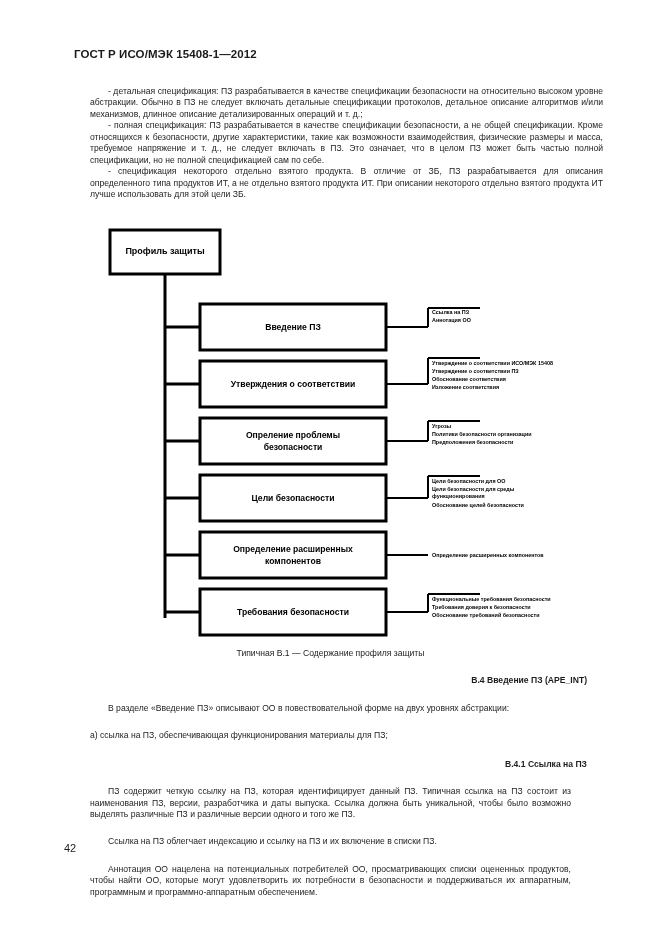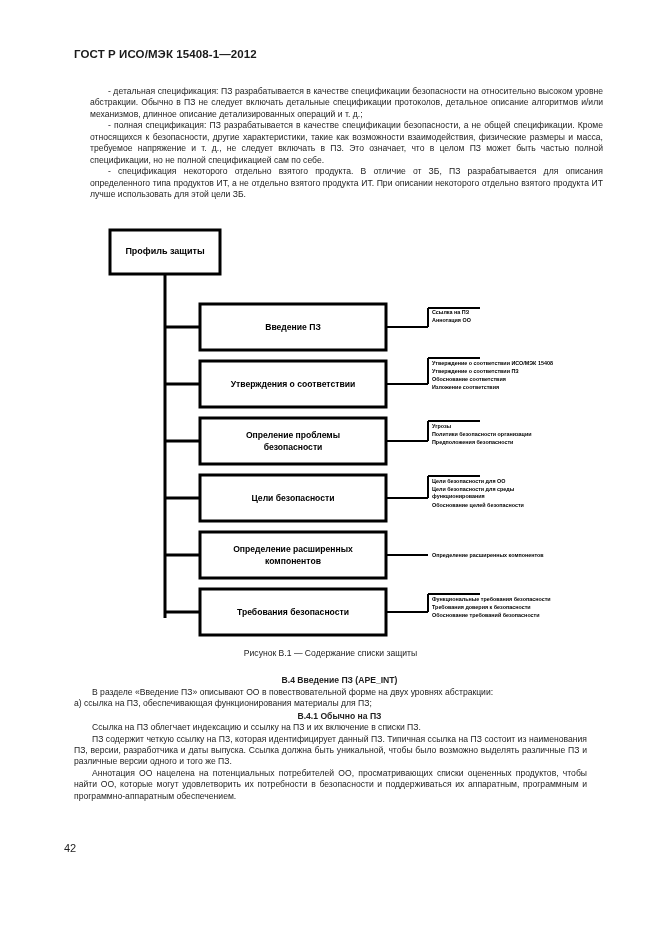--- a/index.html
+++ b/index.html
@@ -92,24 +92,24 @@
     line-height: 11.45px;
     text-align: justify;
     color: #1d1d1d;
   }
   .lower h3 {
     margin: 0;
     font-size: 8.6px;
     font-weight: bold;
     line-height: 12.6px;
     text-indent: 18px;
-    text-align: center;
+    text-align: right;
   }
   .lower p {
-    margin: 0;
+    margin: 16px;
     text-indent: 18px;
   }
   .lower p.noindent { text-indent: 0; }
 
   .pagenum {
     position: absolute;
     left: 64px;
     top: 842px;
     font-size: 11px;
     color: #1d1d1d;
@@ -191,27 +191,27 @@
       <line x1="376" y1="384" x2="418" y2="384" stroke="#000" stroke-width="2"></line>
       <line x1="418" y1="366" x2="418" y2="384" stroke="#000" stroke-width="2"></line>
       <line x1="418" y1="366" x2="470" y2="366" stroke="#000" stroke-width="2"></line>
       <text class="annot-text" x="422" y="373">Функциональные требования безопасности</text>
       <text class="annot-text" x="422" y="381">Требования доверия к безопасности</text>
       <text class="annot-text" x="422" y="389">Обоснование требований безопасности</text>
 
     </svg>
   </div>
 
-  <div class="caption">Рисунок В.1 — Содержание списки защиты</div>
+  <div class="caption">Типичная В.1 — Содержание профиля защиты</div>
 
   <div class="lower">
     <h3>В.4 Введение ПЗ (APE_INT)</h3>
     <p>В разделе «Введение ПЗ» описывают ОО в повествовательной форме на двух уровнях абстракции:</p>
     <p class="noindent">а) ссылка на ПЗ, обеспечивающая функционирования материалы для ПЗ;</p>
-    <h3>В.4.1 Обычно на ПЗ</h3>
+    <h3>В.4.1 Ссылка на ПЗ</h3>
+    <p>ПЗ содержит четкую ссылку на ПЗ, которая идентифицирует данный ПЗ. Типичная ссылка на ПЗ состоит из наименования ПЗ, версии, разработчика и даты выпуска. Ссылка должна быть уникальной, чтобы было возможно выделять различные ПЗ и различные версии одного и того же ПЗ.</p>
     <p>Ссылка на ПЗ облегчает индексацию и ссылку на ПЗ и их включение в списки ПЗ.</p>
-    <p>ПЗ содержит четкую ссылку на ПЗ, которая идентифицирует данный ПЗ. Типичная ссылка на ПЗ состоит из наименования ПЗ, версии, разработчика и даты выпуска. Ссылка должна быть уникальной, чтобы было возможно выделять различные ПЗ и различные версии одного и того же ПЗ.</p>
     <p>Аннотация ОО нацелена на потенциальных потребителей ОО, просматривающих списки оцененных продуктов, чтобы найти ОО, которые могут удовлетворить их потребности в безопасности и поддерживаться их аппаратным, программным и программно-аппаратным обеспечением.</p>
   </div>
 
   <div class="pagenum">42</div>
 
 </div>
 
 </body></html>

